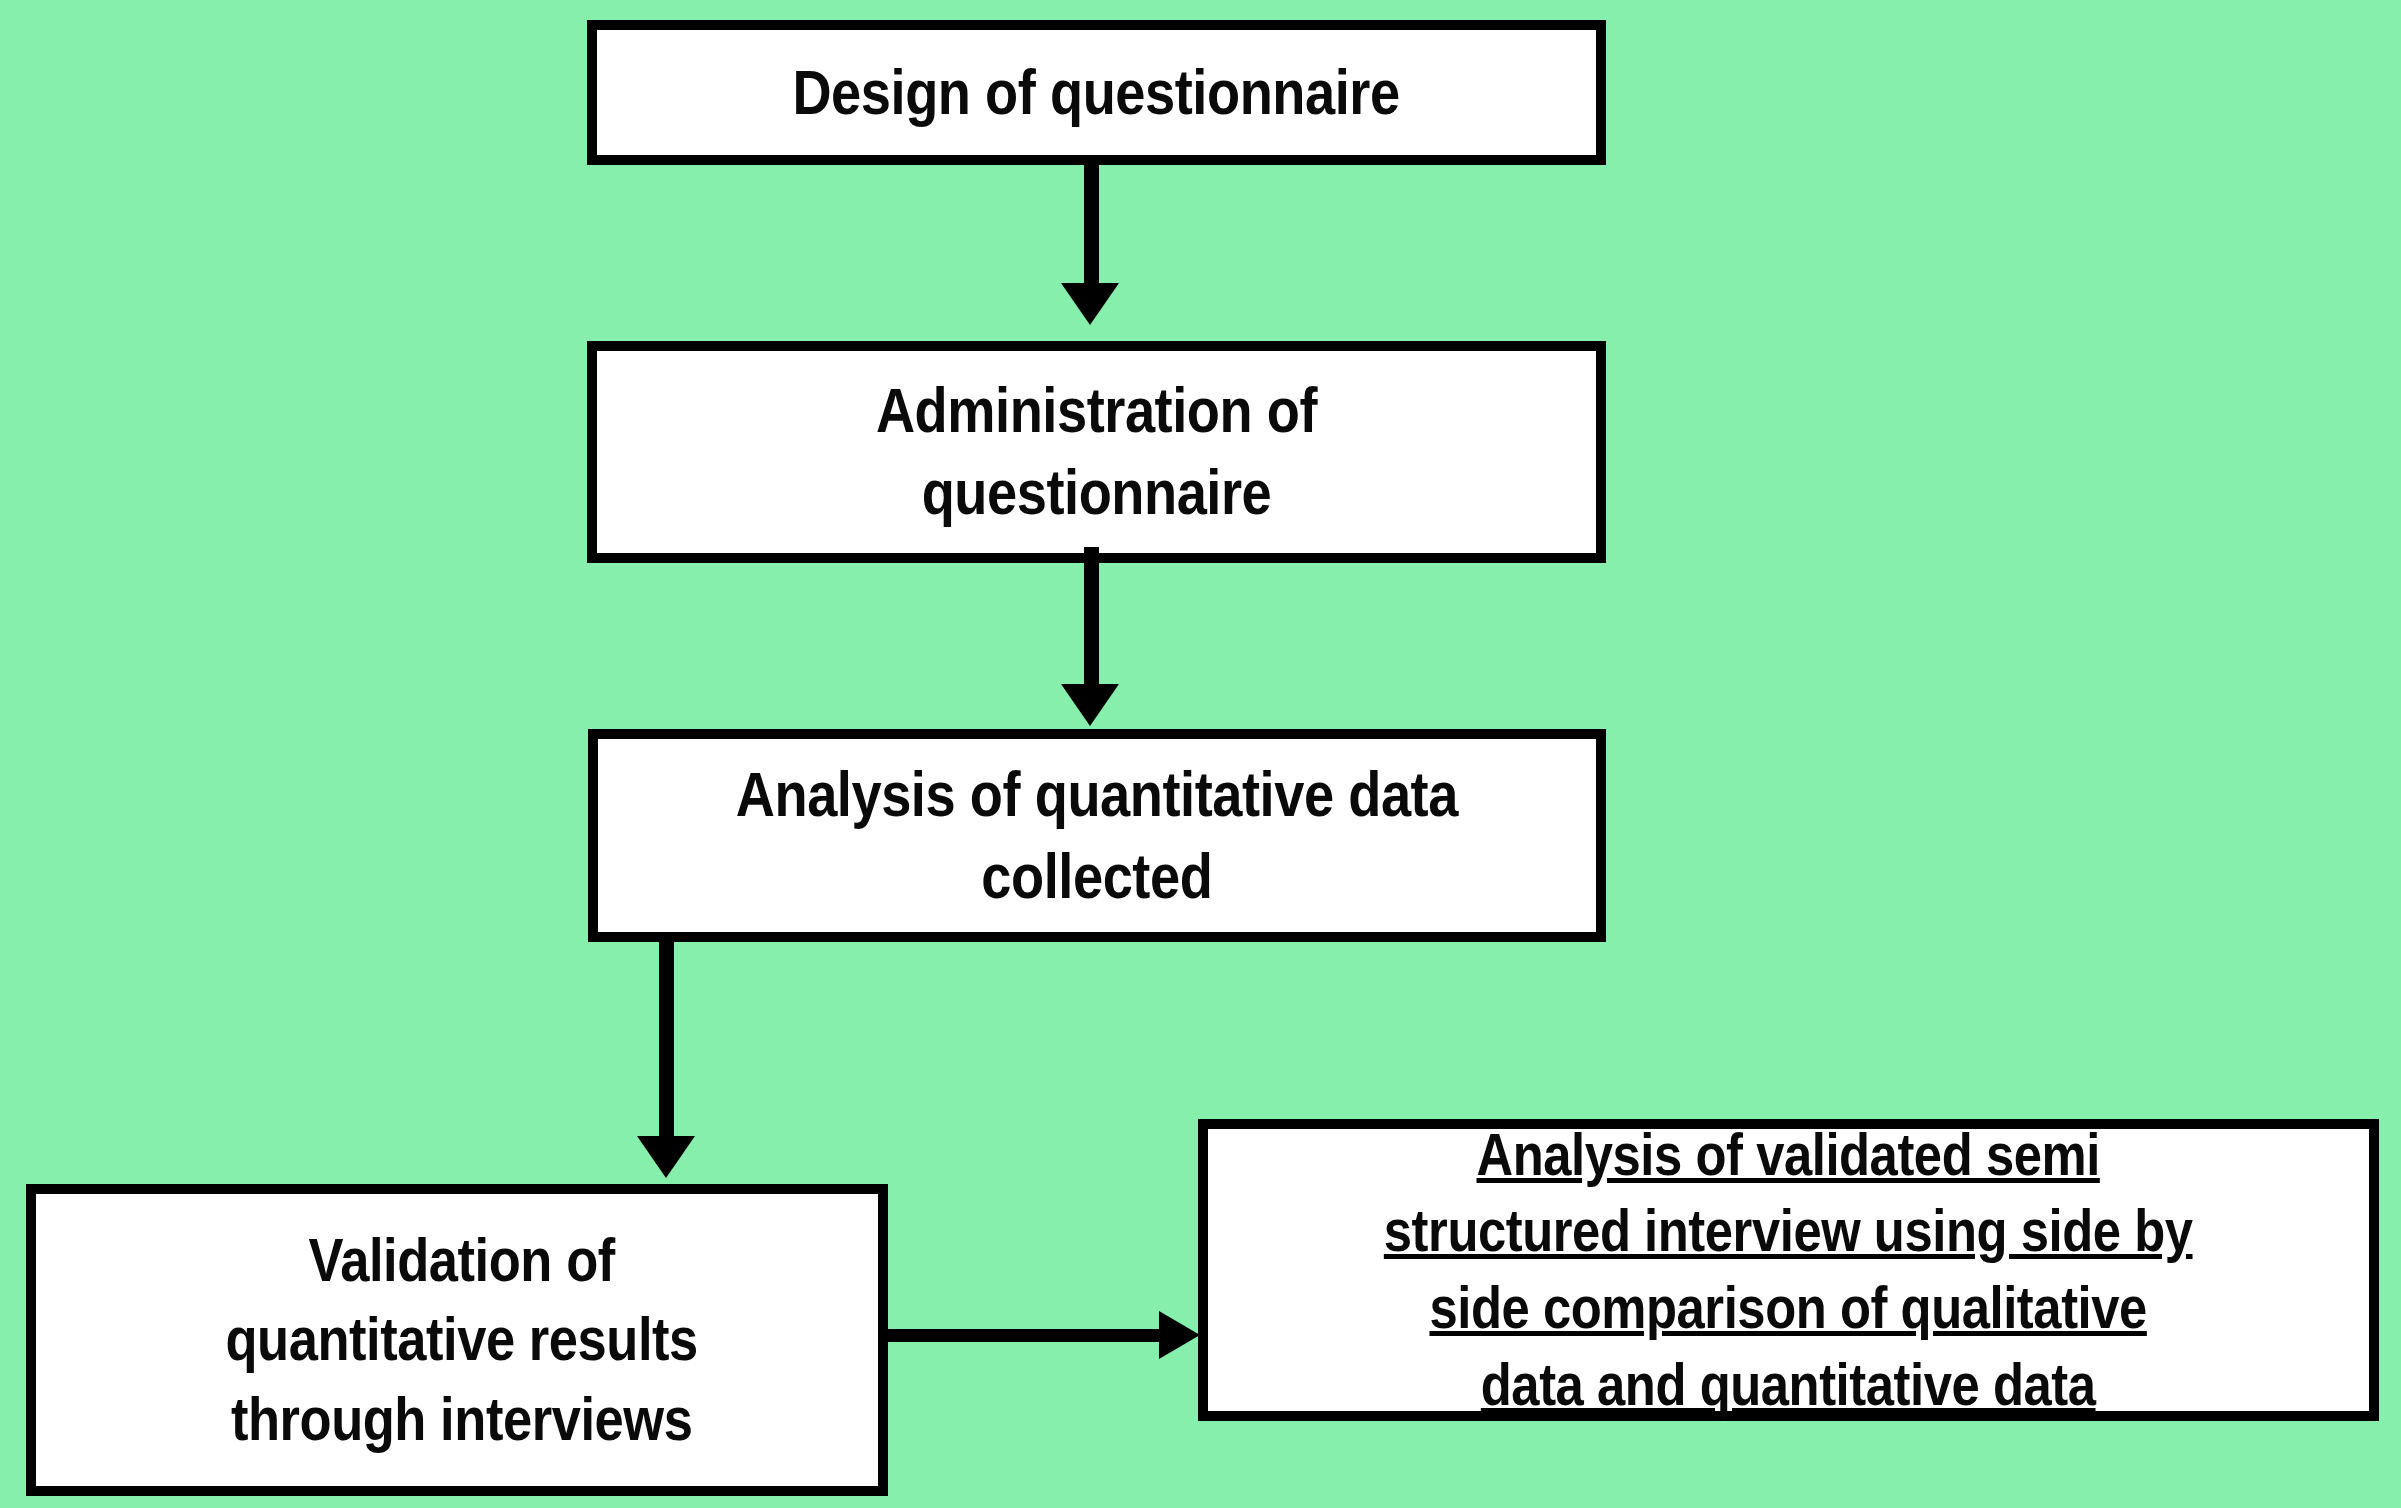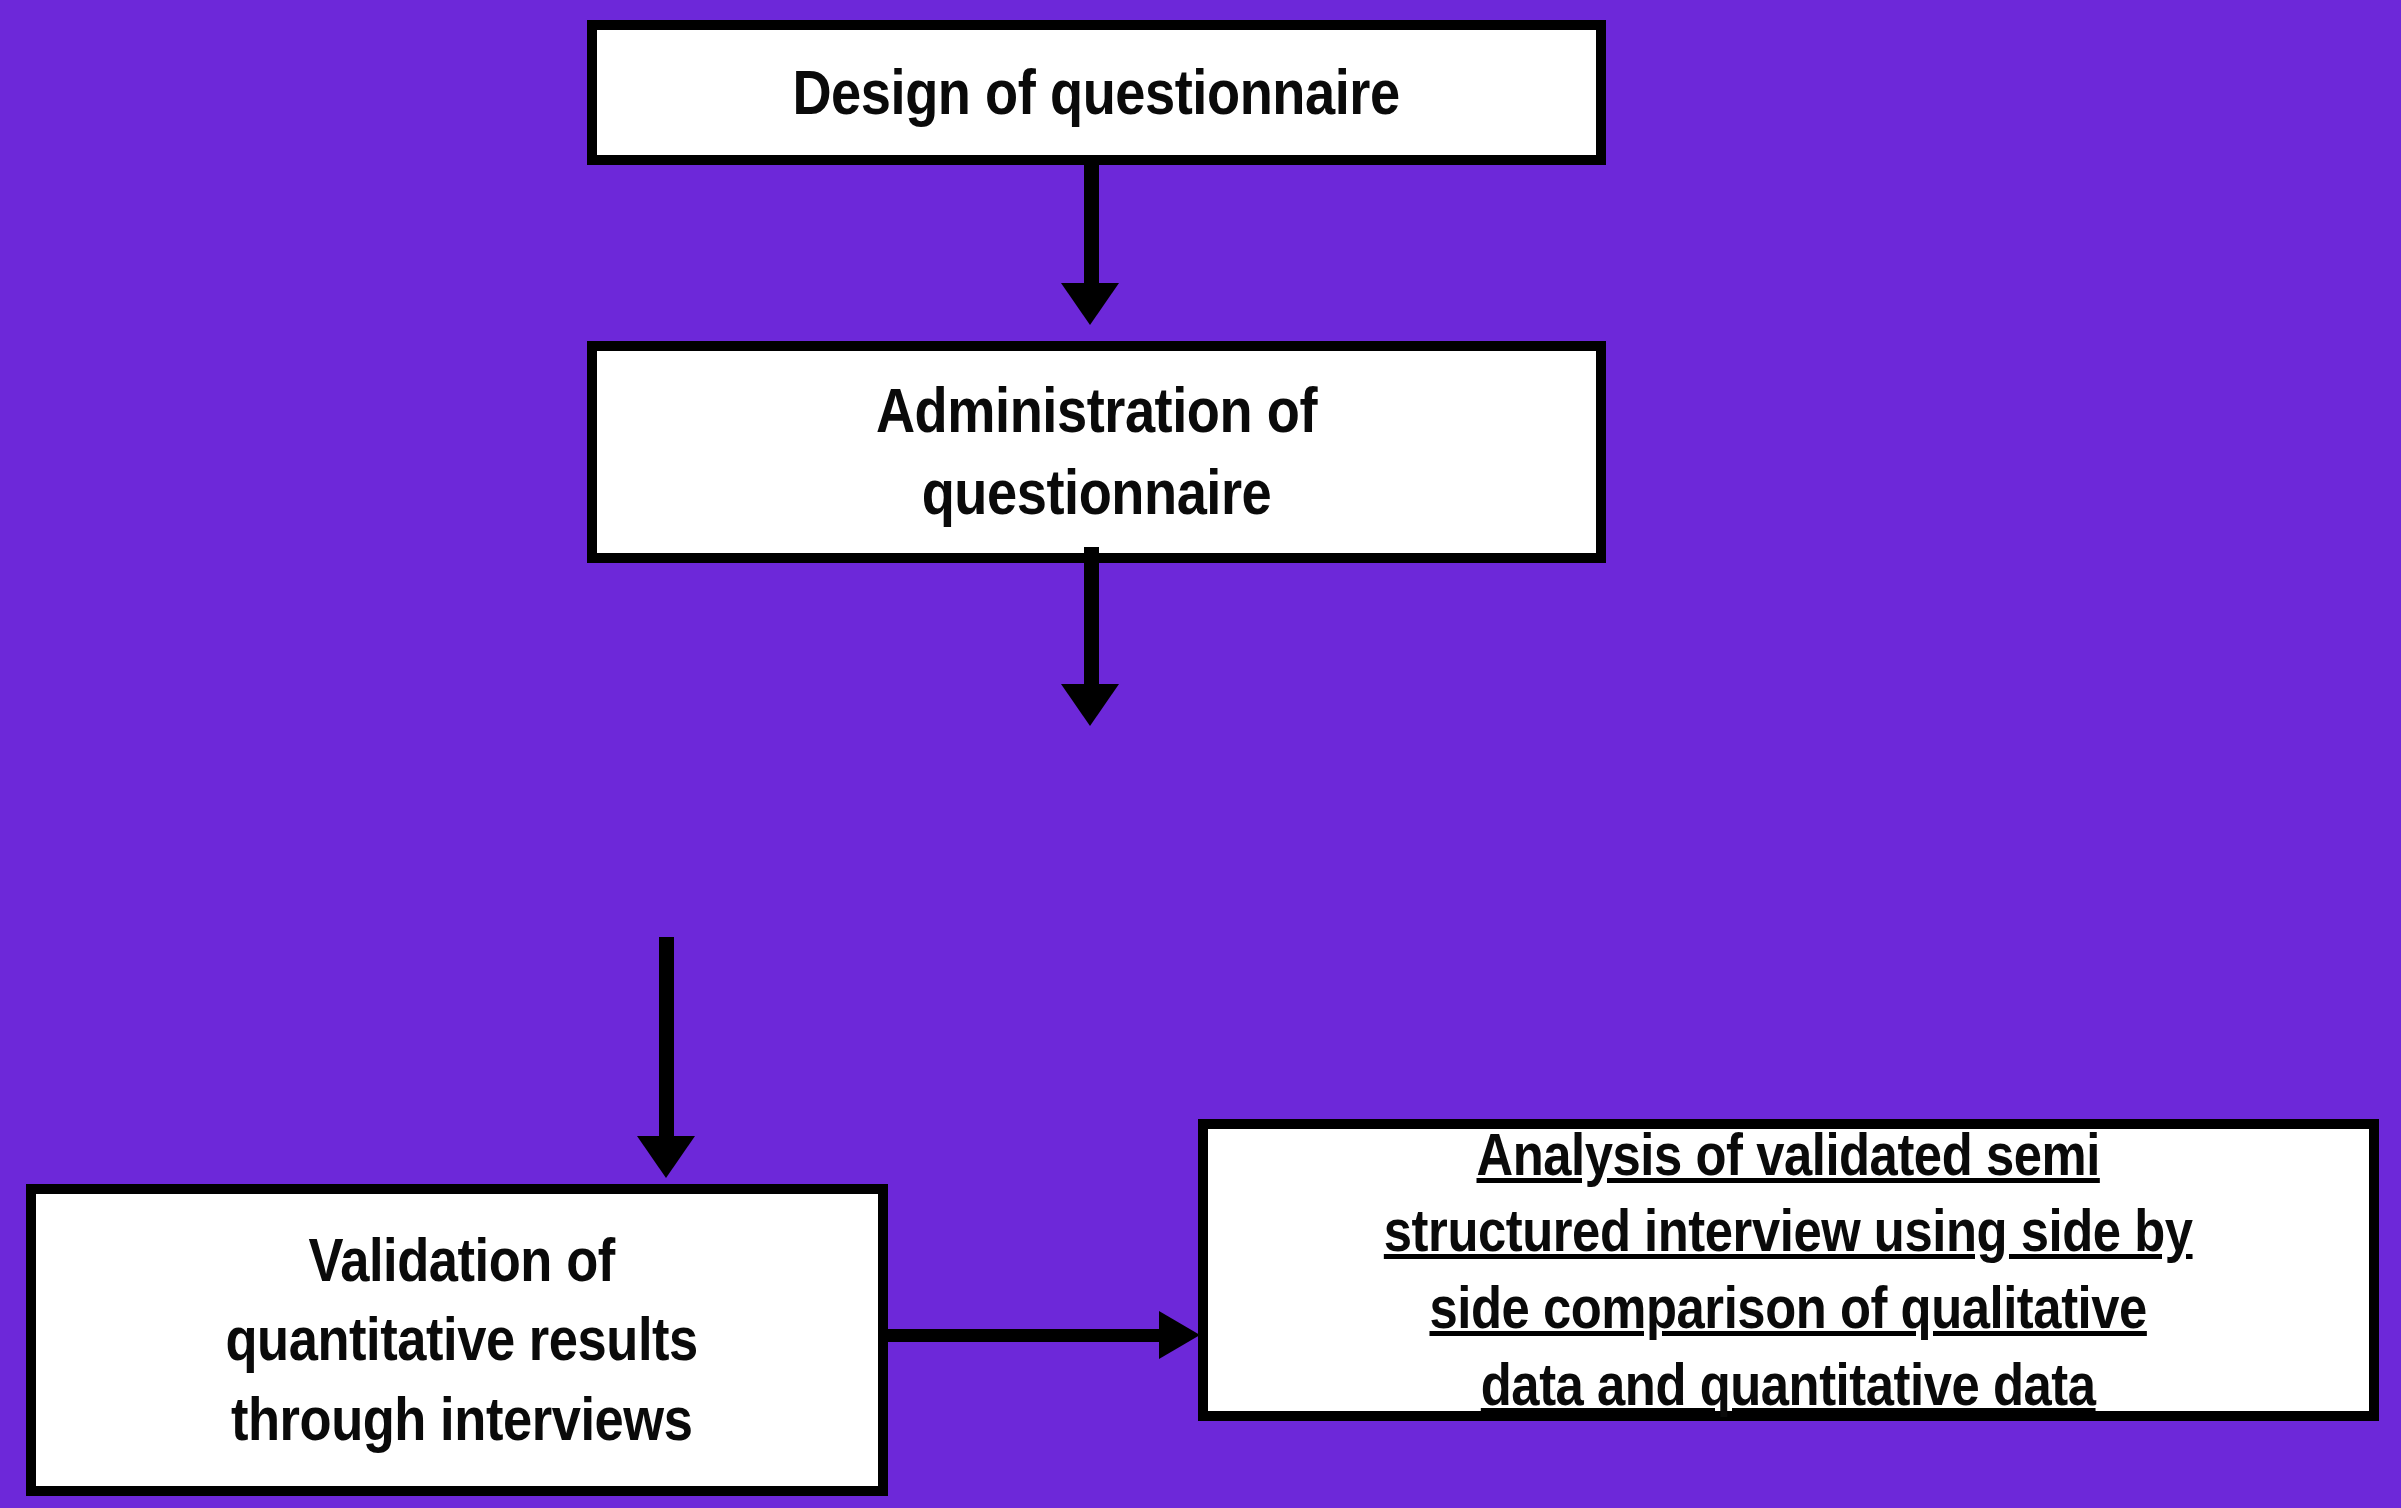--- a/index.html
+++ b/index.html
@@ -5,21 +5,21 @@
 <style>
   html, body {
     margin: 0;
     padding: 0;
     background: #ffffff;
   }
   #canvas {
     position: relative;
     width: 2401px;
     height: 1508px;
-    background: #6d28d9;
+    background: #86efac;
     overflow: hidden;
     font-family: "Liberation Sans", "DejaVu Sans", sans-serif;
   }
   .node {
     position: absolute;
     box-sizing: border-box;
     background: #ffffff;
     border: 10px solid #000000;
     display: flex;
     align-items: center;
@@ -108,20 +108,24 @@
   <div class="node" id="node-administration">
     <span class="node-label">Administration  of
 questionnaire</span>
   </div>
 
   <div class="connector" id="conn-admin-analysis">
     <div class="conn-line-v"></div>
     <div class="arrowhead-down"></div>
   </div>
 
+  <div class="node" id="node-analysis-quant">
+    <span class="node-label">Analysis of quantitative data
+collected</span>
+  </div>
 
   <div class="connector" id="conn-analysis-validation">
     <div class="conn-line-v"></div>
     <div class="arrowhead-down"></div>
   </div>
 
   <div class="node" id="node-validation">
     <span class="node-label">Validation of
 quantitative results
 through interviews</span>

